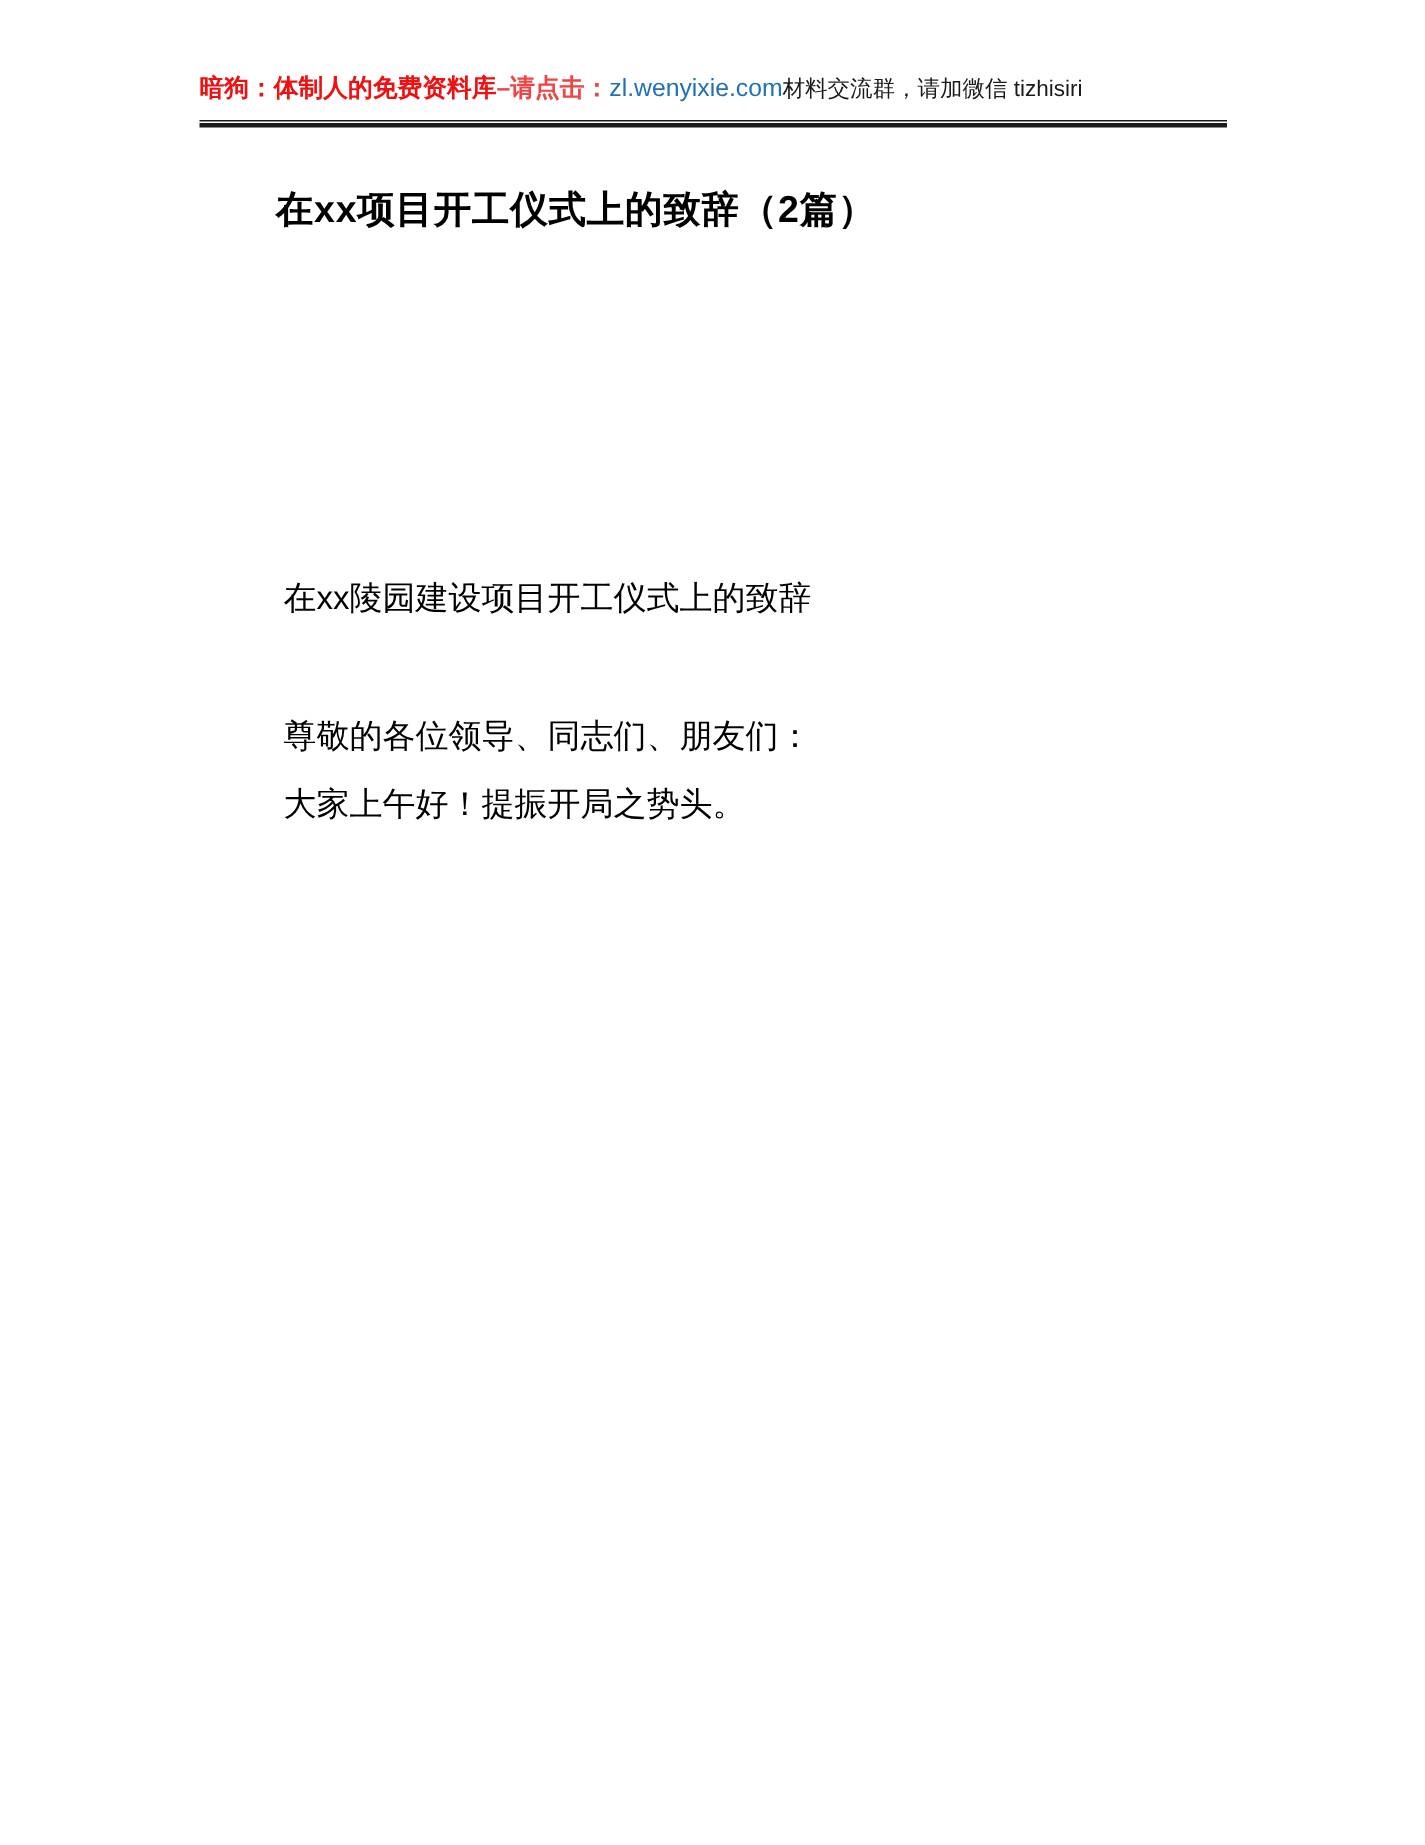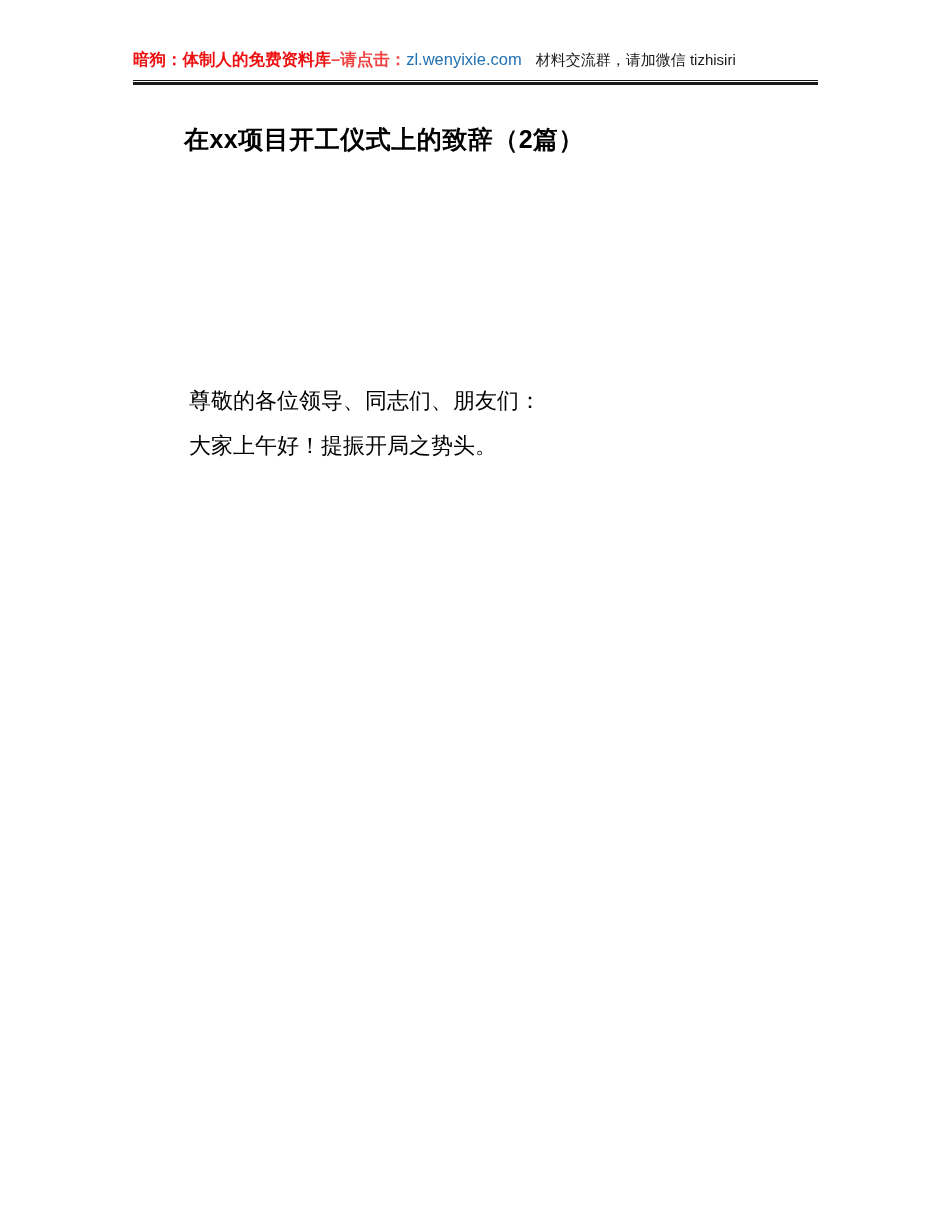--- a/index.html
+++ b/index.html
@@ -46,21 +46,20 @@
   }
   .hdr-link {
     color: #2271b3;
     font-weight: normal;
     text-decoration: none;
   }
   .hdr-black {
     color: #1a1a1a;
     font-weight: normal;
     font-size: 15px;
-    margin-left: 14px;
   }
 
   .header-rule {
     position: absolute;
     left: 133px;
     top: 80px;
     width: 685px;
     height: 5px;
     border-top: 1px solid #1a1a1a;
     border-bottom: 3px solid #1a1a1a;
@@ -119,18 +118,19 @@
   <div class="header-banner">
     <div class="header-line">
       <span class="hdr-red">暗狗：体制人的免费资料库</span><span class="hdr-red-thin">–请点击：</span><a class="hdr-link" href="#">zl.wenyixie.com</a><span class="hdr-black">材料交流群，请加微信 tizhisiri</span>
     </div>
   </div>
   <div class="header-rule"></div>
 
   <div class="doc-title">在xx项目开工仪式上的致辞（2篇）</div>
 
   <div class="body-col">
+    <div class="subtitle">在xx陵园建设项目开工仪式上的致辞</div>
 
     <p class="para indent">尊敬的各位领导、同志们、朋友们：</p>
     <p class="para indent">大家上午好！提振开局之势头。</p>
   </div>
 
 </div>
 
 </body></html>

